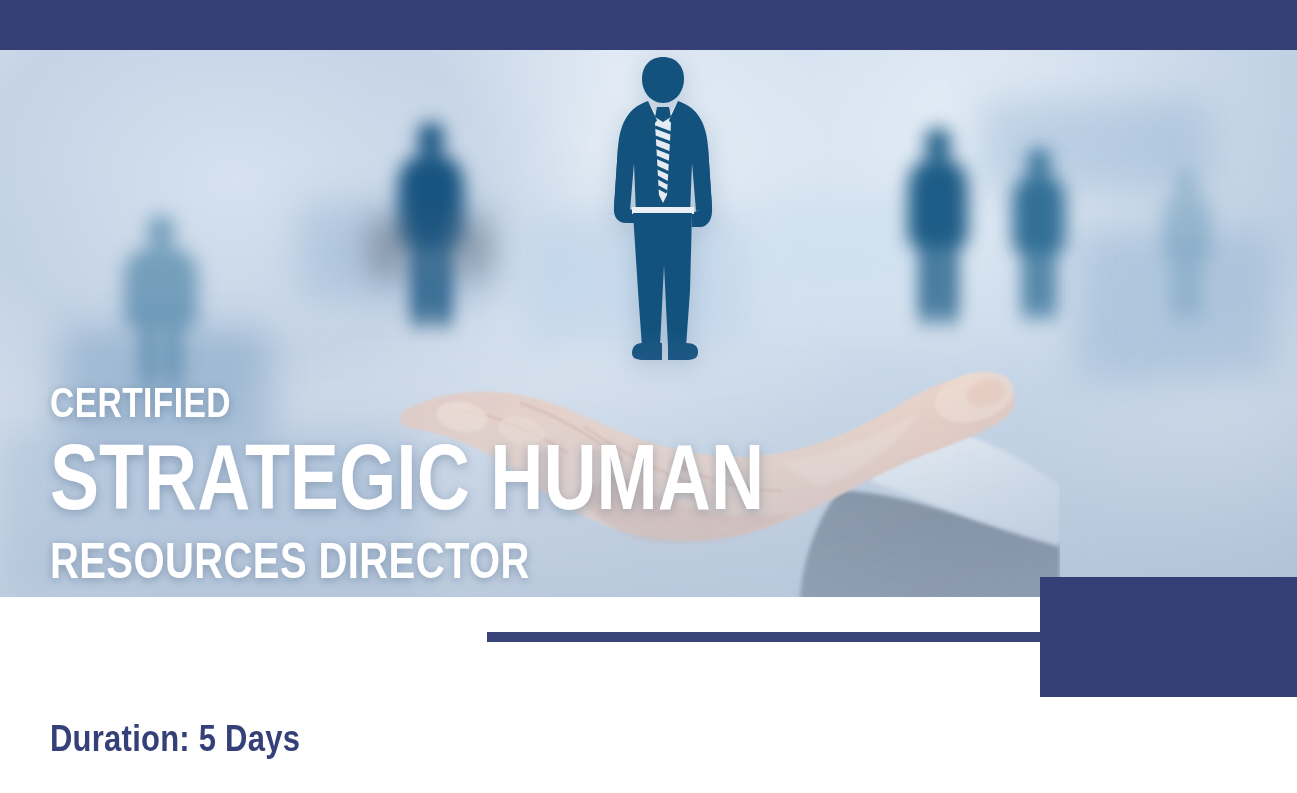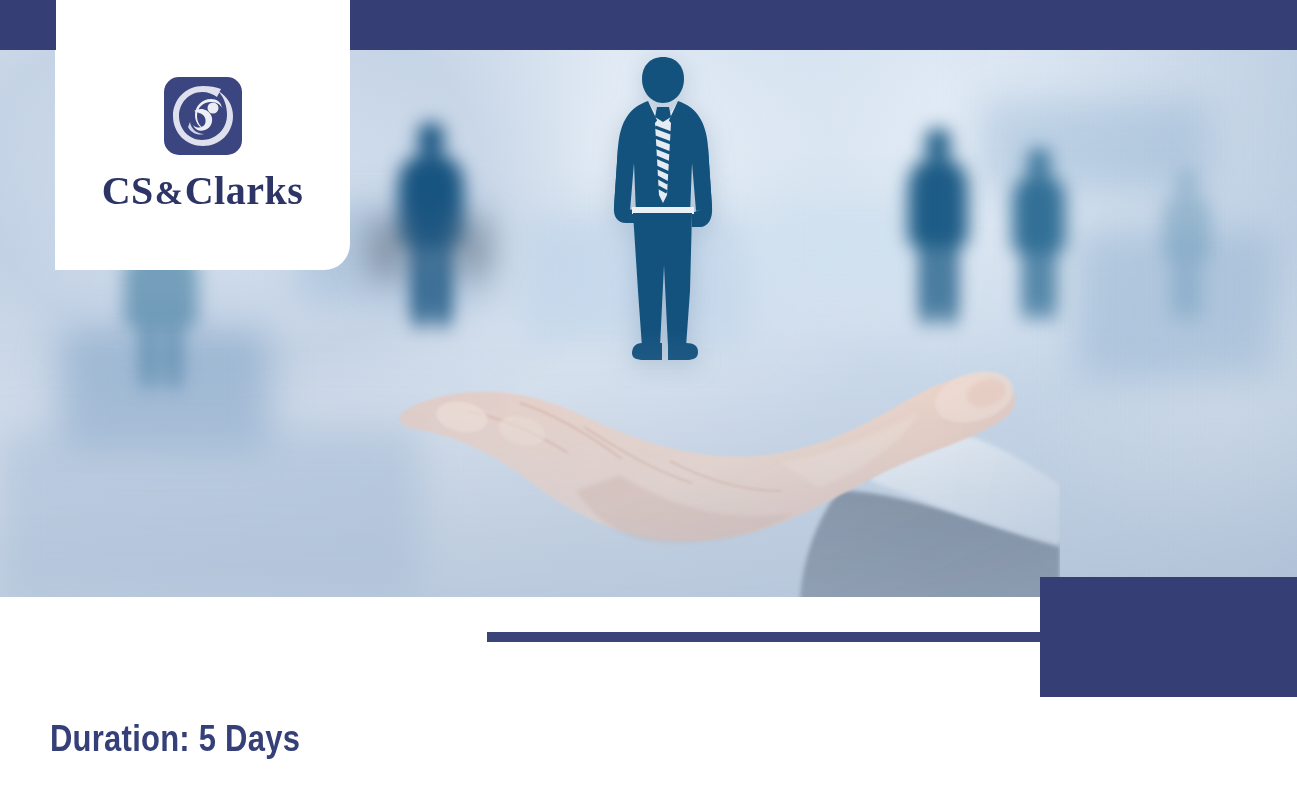--- a/index.html
+++ b/index.html
@@ -342,62 +342,25 @@
 
       <path d="M410 188 C460 180 506 160 548 138 C530 170 492 196 448 212 Z" fill="#f8e6da" opacity=".45" filter="url(#soften)"></path>
     </svg>
 
     <div class="hero-veil"></div>
   </div>
 
   <div class="topbar"></div>
   <div class="topbar-corner"></div>
 
-  <div class="logo-card">
-    <div class="logo-mark">
-      <svg width="78" height="78" viewBox="0 0 78 78">
-
-        <path d="M39 9
-                 C22 9 9 22 9 39
-                 C9 56 22 69 39 69
-                 C56 69 69 56 69 39
-                 C69 28 63 19 54 14
-                 C60 20 63 29 63 38
-                 C63 52 52 63 38 63
-                 C25 63 15 52 15 39
-                 C15 26 25 15 38 15
-                 C44 15 49 17 53 20
-                 L57 12
-                 C52 10 46 9 39 9 Z" fill="#e7e9f2" opacity=".95"></path>
-
-        <path d="M47 22
-                 C38 22 31 29 31 38
-                 C31 45 35 51 42 53
-                 C36 50 33 45 33 39
-                 C33 31 39 25 47 25
-                 C52 25 56 27 58 31
-                 C57 25 53 22 47 22 Z" fill="#ffffff" opacity=".92"></path>
-
-        <path d="M30 34
-                 C36 30 44 32 47 38
-                 C50 44 47 51 41 53
-                 C36 55 31 53 29 48
-                 C33 52 39 51 41 47
-                 C43 42 40 37 35 36
-                 C33 35 31 34 30 34 Z" fill="#eef0f7"></path>
-
-        <circle cx="49" cy="31" r="5.5" fill="#ffffff" opacity=".9"></circle>
-
-        <path d="M26 45 C27 52 33 57 40 57 C34 59 27 56 24 50 Z" fill="#dfe3ef" opacity=".9"></path>
-      </svg>
-    </div>
-    <div class="logo-word">
-      <span>CS</span><span class="amp">&amp;</span><span>Clarks</span>
-    </div>
+
+  <div class="title-stack">
+    <div class="t-small">CERTIFIED</div>
+    <div class="t-big">STRATEGIC HUMAN</div>
+    <div class="t-mid">RESOURCES DIRECTOR</div>
   </div>
-
 
   <div class="band-rule"></div>
   <div class="corner-block"></div>
 
   <div class="duration">Duration: 5 Days</div>
 
 </div>
 
 </body></html>

